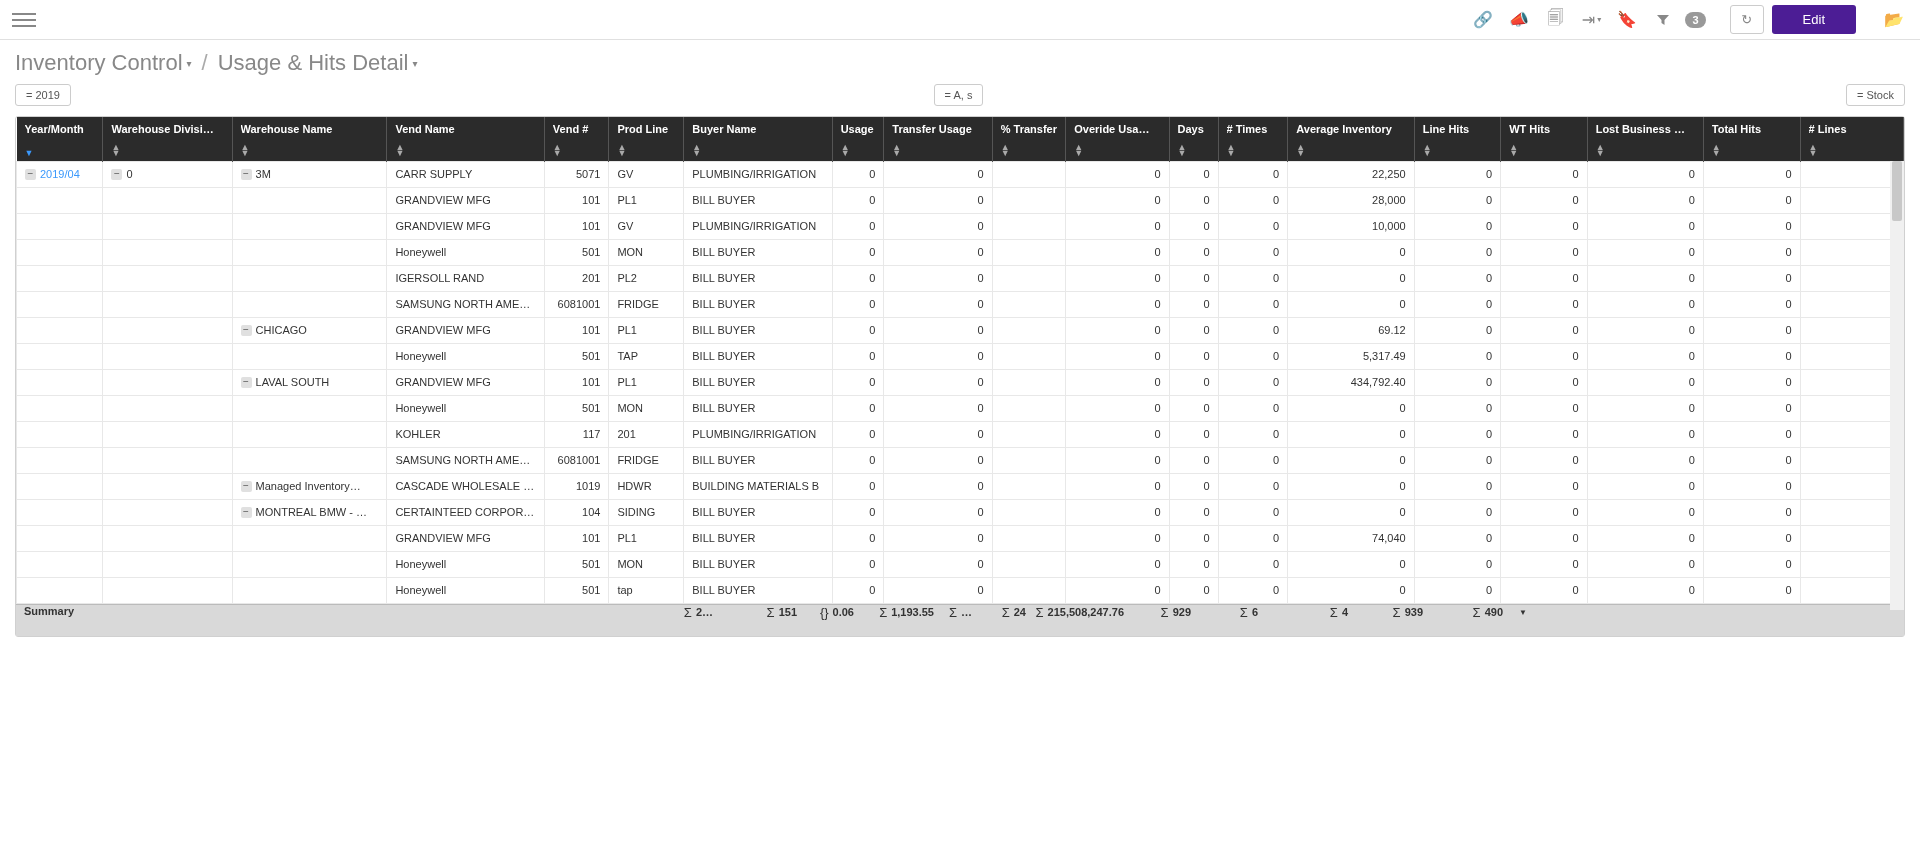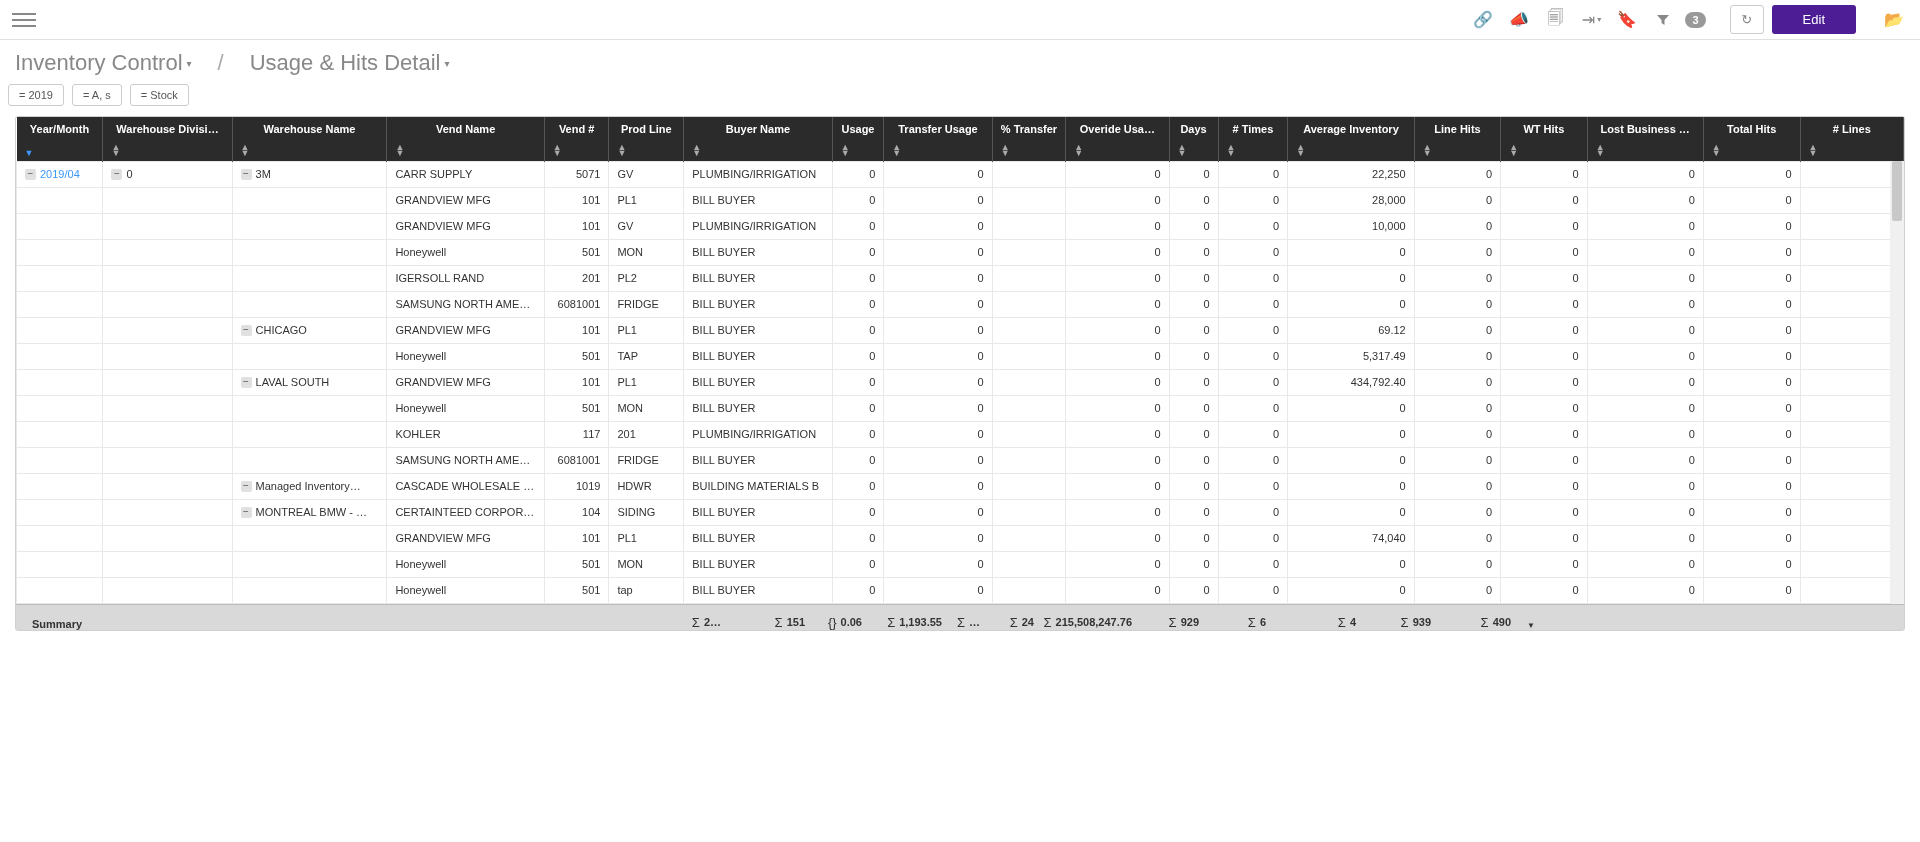--- a/index.html
+++ b/index.html
@@ -11,45 +11,45 @@
 .toolbar .hamburger { width: 24px; height: 24px; display: flex; flex-direction: column; justify-content: center; gap: 4px; cursor: pointer; }
 .toolbar .hamburger span { height: 2px; background: #888; }
 .toolbar .icon-btn { width: 28px; height: 28px; display: flex; align-items: center; justify-content: center; cursor: pointer; color: #888; font-size: 16px; border-radius: 3px; }
 .toolbar .btn { padding: 6px 30px; border-radius: 3px; cursor: pointer; font-size: 13px; border: 1px solid transparent; }
 .toolbar .btn-primary { background: #4c1d95; color: #fff; }
 .toolbar .btn-outline { background: #fff; border: 1px solid #ccc; color: #888; width: 34px; padding: 6px 0; text-align: center; }
 .toolbar .badge { background: #999; color: #fff; border-radius: 10px; padding: 2px 7px; font-size: 11px; font-weight: bold; }
 .toolbar .dropdown-caret { font-size: 8px; margin-left: 2px; color: #888; }
 
 
-.breadcrumb { padding: 10px 15px 8px; font-size: 22px; color: #888; display: flex; align-items: center; gap: 26px; }
+.breadcrumb { padding: 10px 15px 8px; font-size: 22px; color: #888; display: flex; align-items: center; gap: 10px; }
 .breadcrumb .crumb { display: flex; align-items: center; gap: 4px; }
 .breadcrumb .crumb .caret { font-size: 10px; }
 .breadcrumb .sep { color: #aaa; }
 
 
-.filters { padding: 0 8px 10px; display: flex; gap: 8px; }
+.filters { padding: 0 15px 10px; display: flex; gap: 8px; justify-content: space-between; }
 .filters .chip { border: 1px solid #ccc; border-radius: 3px; padding: 4px 10px; font-size: 11px; color: #555; background: #fff; cursor: pointer; }
 
 
 .table-wrap { margin: 0 15px 15px; border: 1px solid #d0d0d0; border-radius: 3px; position: relative; }
 .table-scroll { overflow: auto; }
 table.data { border-collapse: collapse; width: 100%; table-layout: fixed; }
-table.data thead th { background: #2b2b2b; color: #fff; font-weight: bold; font-size: 11px; text-align: center; padding: 6px 8px; border-right: 1px solid #555; vertical-align: top; height: 44px; position: relative; }
+table.data thead th { background: #2b2b2b; color: #fff; font-weight: bold; font-size: 11px; text-align: left; padding: 6px 8px; border-right: 1px solid #555; vertical-align: top; height: 44px; position: relative; }
 table.data thead th .col-title { display: block; white-space: nowrap; overflow: hidden; text-overflow: ellipsis; }
 table.data thead th .sort-arrows { position: absolute; bottom: 4px; left: 8px; font-size: 9px; color: #aaa; line-height: 0.7; }
 table.data thead th.sorted .sort-arrows { color: #3b99fc; }
 table.data tbody td { border: 1px solid #e8e8e8; padding: 4px 8px; font-size: 11px; white-space: nowrap; overflow: hidden; text-overflow: ellipsis; height: 26px; vertical-align: middle; }
 table.data tbody td.num { text-align: right; }
 table.data tbody td.group { color: #333; }
 .expand-icon { display: inline-block; width: 11px; height: 11px; background: #e0e0e0; color: #555; text-align: center; line-height: 10px; font-size: 10px; border-radius: 2px; margin-right: 4px; cursor: pointer; vertical-align: middle; }
 .link { color: #3b99fc; cursor: pointer; }
 
 
-.summary { background: #d9d9d9; border-top: 1px solid #bbb; display: flex; align-items: flex-end; font-size: 11px; height: 26px; padding-left: 8px; }
+.summary { background: #d9d9d9; border-top: 1px solid #bbb; display: flex; align-items: flex-start; font-size: 11px; height: 32px; }
 .summary .label { padding: 0 8px; font-weight: bold; width: 665px; }
 .summary .cell { padding: 0 8px; text-align: right; display: flex; align-items: center; justify-content: flex-end; gap: 4px; overflow: hidden; }
 .summary .sigma { font-size: 13px; }
 .summary .caret-down { font-size: 8px; margin-left: 2px; }
 
 
 .vscroll { position: absolute; right: 0; top: 44px; bottom: 26px; width: 14px; background: #f0f0f0; }
 .vscroll .thumb { position: absolute; top: 0; left: 2px; right: 2px; height: 60px; background: #c8c8c8; border-radius: 2px; }
 
 

